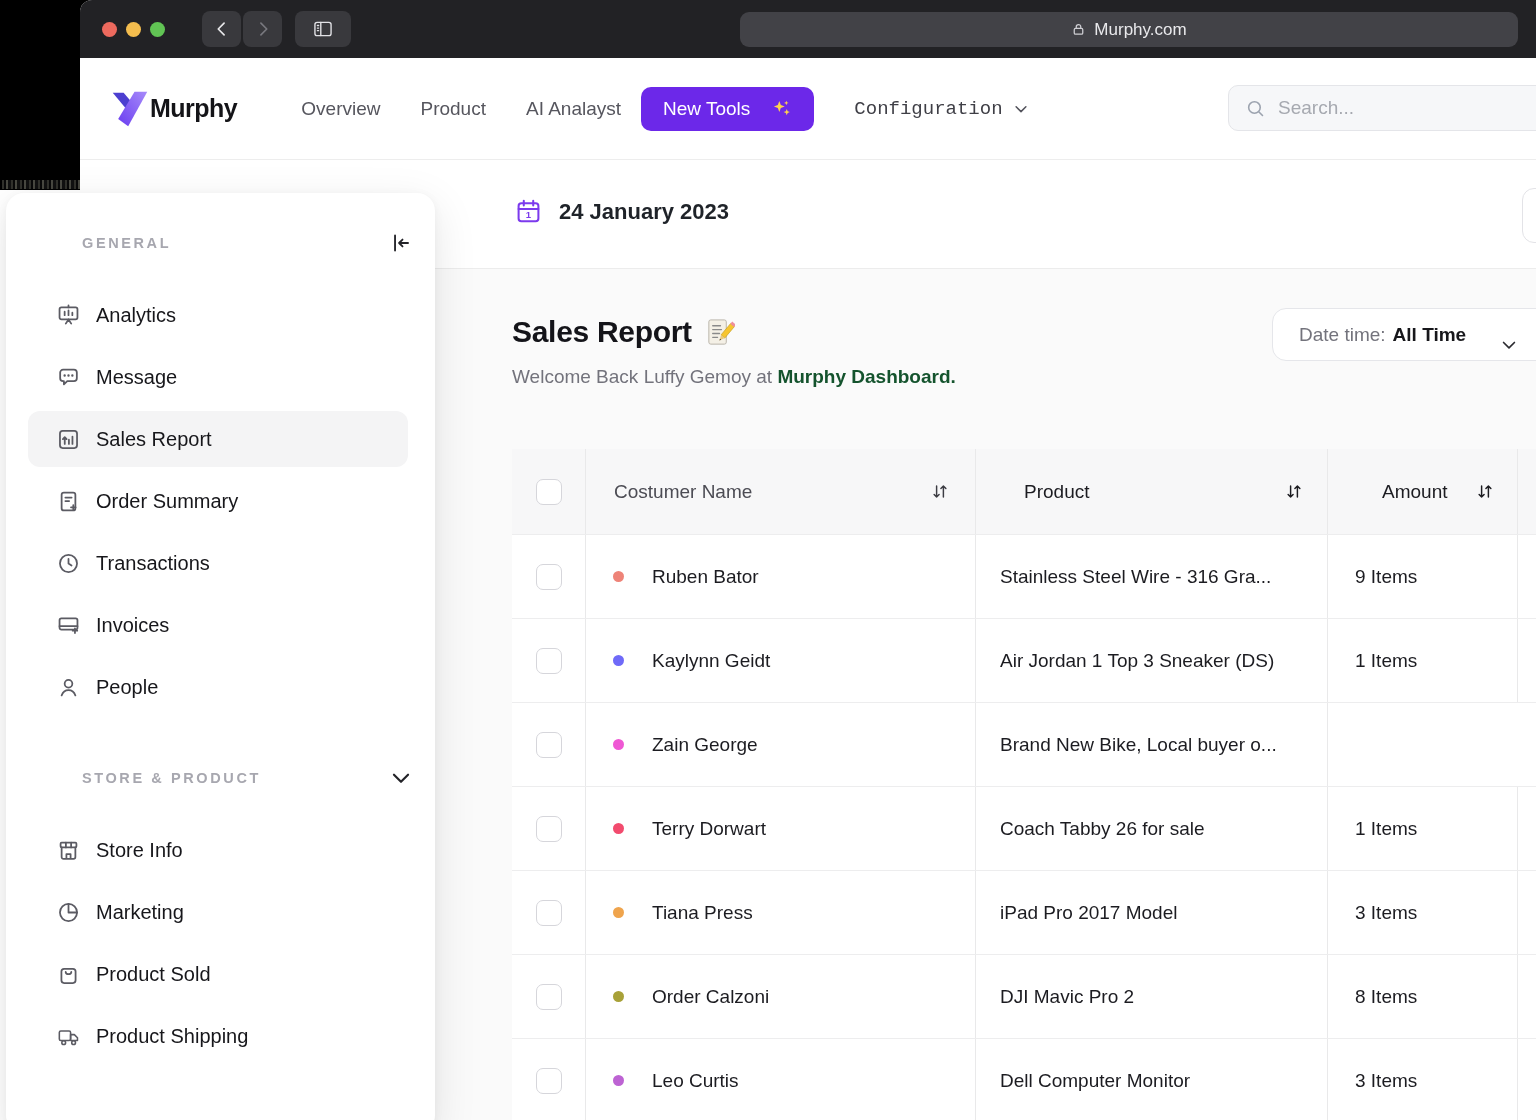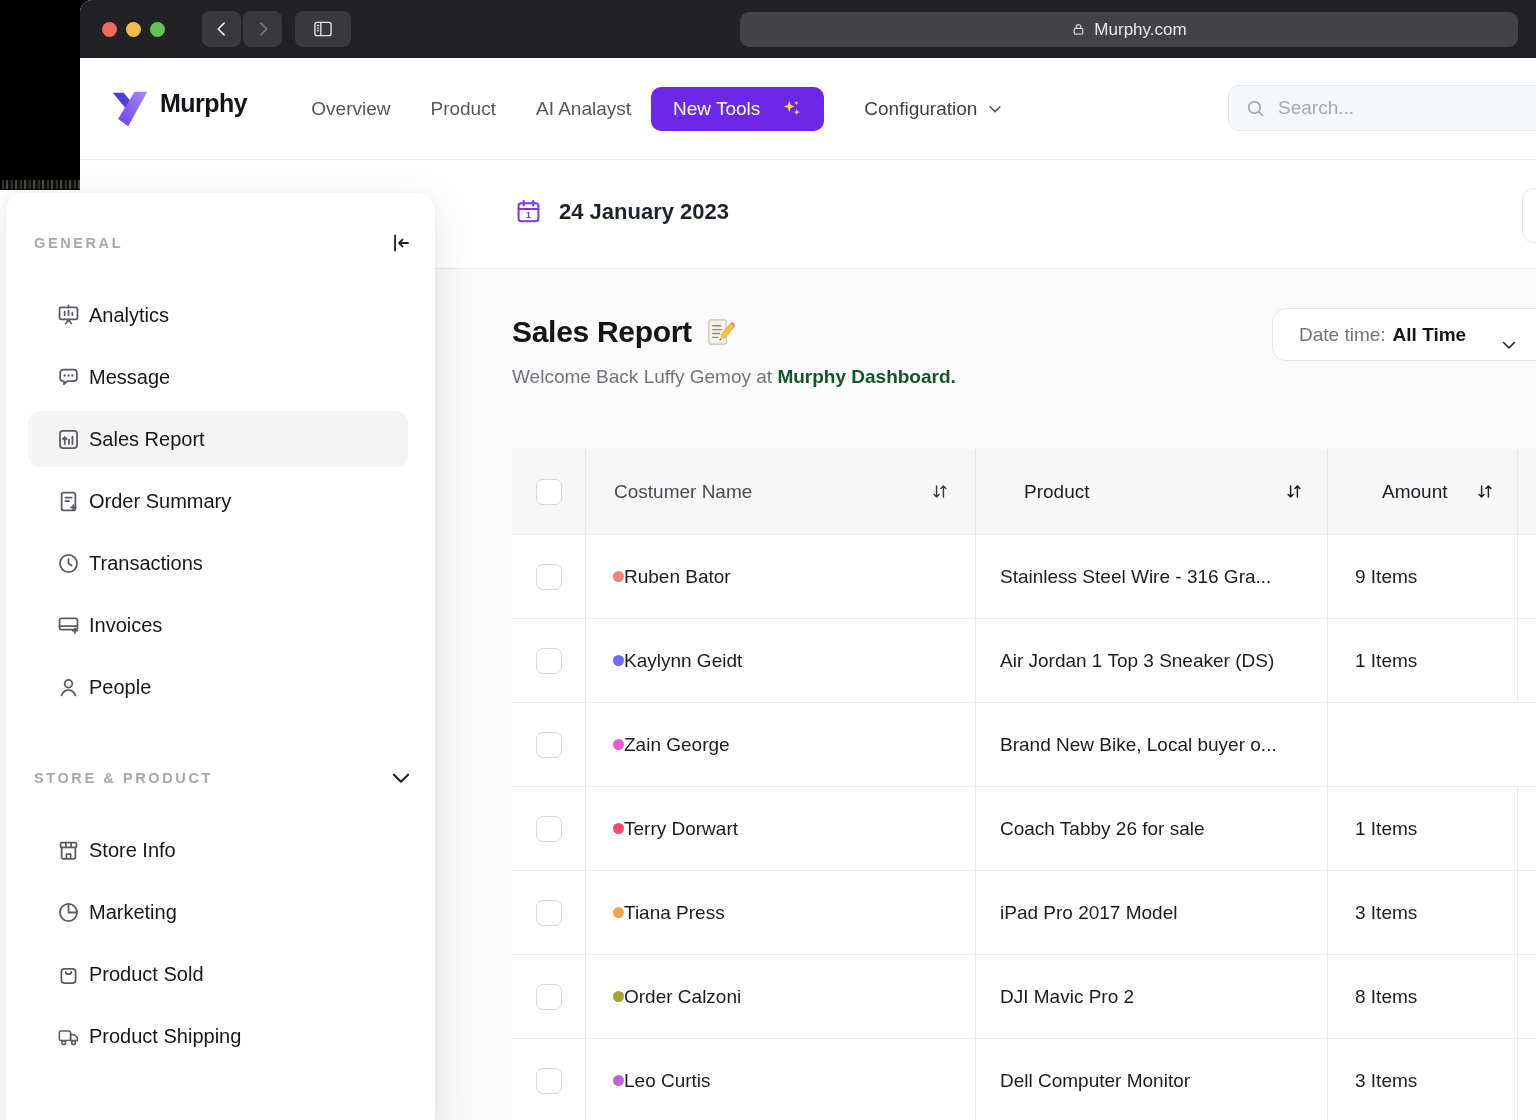--- a/index.html
+++ b/index.html
@@ -20,29 +20,29 @@
   .btn-back{position:absolute;left:122px;top:11px;width:39px;color:#e8e8ea;}
   .btn-fwd{position:absolute;left:163px;top:11px;width:39px;color:#78787e;}
   .btn-toggle{position:absolute;left:215px;top:11px;width:56px;color:#e2e2e6;}
   .btn-toggle svg{width:22px;height:22px;}
   .urlbar{position:absolute;left:660px;top:12px;width:778px;height:35px;border-radius:9px;background:#424247;
           display:flex;align-items:center;justify-content:center;gap:8px;color:#e9e9ec;font-size:17px;}
   .urlbar svg{width:15px;height:15px;color:#cfcfd4;}
   
   .appheader{height:101px;flex:0 0 101px;background:#fff;border-bottom:1px solid #ededed;
              display:flex;align-items:center;position:relative;}
-  .logo{margin-left:30px;display:flex;gap:10px;}
+  .logo{margin-left:30px;display:flex;align-items:center;gap:0;}
   .logo svg{width:40px;height:40px;}
   .brand{font-size:25px;font-weight:800;letter-spacing:-.5px;color:#141418;}
   .navlinks{display:flex;gap:40px;margin-left:64px;}
   .navlink{font-size:19px;color:#56565e;cursor:pointer;}
   .newtools{margin-left:20px;height:44px;padding:0 22px;border:none;border-radius:10px;background:#6c28e9;
             color:#fff;font-size:19px;font-family:inherit;display:flex;align-items:center;gap:21px;cursor:pointer;}
   .newtools svg{width:21px;height:21px;}
-  .config{margin-left:40px;display:flex;align-items:center;gap:9px;font-size:19px;color:#3f3f46;cursor:pointer;}
+  .config{margin-left:40px;display:flex;align-items:center;gap:9px;font-size:19px;color:#3f3f46;cursor:pointer;font-family:Liberation Mono, monospace;}
   .config svg{width:18px;height:18px;color:#52525b;}
   .searchbox{position:absolute;left:1148px;top:27px;width:400px;height:46px;border-radius:10px;
              background:#f6f7f9;border:1px solid #e4e5e9;display:flex;align-items:center;padding-left:16px;gap:10px;box-sizing:border-box;}
   .searchbox svg{width:21px;height:21px;color:#9ca3af;flex:0 0 auto;}
   .searchbox input{border:none;outline:none;background:transparent;font-size:19px;font-family:inherit;color:#3f3f46;width:300px;}
   .searchbox input::placeholder{color:#a6a9b0;}
   
   .datebar{height:108px;flex:0 0 108px;background:#fff;border-bottom:1px solid #ececec;position:relative;}
   .datewrap{position:absolute;left:435px;top:38px;display:flex;align-items:center;gap:17px;}
   .datewrap svg{width:27px;height:27px;color:#7c3aed;}
@@ -70,38 +70,38 @@
   .thead .cell{color:#4c4c54;font-size:19px;font-weight:500;}
   .c-name,.c-prod,.c-amt,.c-extra{border-left:1px solid #e9e9ea;}
   .h-name{padding:0 24px 0 28px;justify-content:space-between;}
   .h-prod{padding:0 22px 0 24px;justify-content:space-between;}
   .h-amt{padding:0 27px 0 27px;justify-content:space-between;}
   .sort{width:22px;height:22px;color:#3c3c43;cursor:pointer;}
   .sort svg{width:22px;height:22px;}
   .c-check{justify-content:center;}
   .cb{width:26px;height:26px;border-radius:7px;border:1.5px solid #d6d6db;background:#fff;box-sizing:border-box;cursor:pointer;}
   .dot{width:11px;height:11px;border-radius:50%;margin-left:27px;flex:0 0 auto;}
-  .nm{margin-left:0;font-size:19px;font-weight:500;color:#1c1c21;}
+  .nm{margin-left:28px;font-size:19px;font-weight:500;color:#1c1c21;}
   .c-prod span{padding-left:24px;font-size:19px;color:#1c1c21;}
   .c-amt span{padding-left:27px;font-size:19px;color:#1c1c21;}
   
   .sidebar{position:absolute;left:6px;top:193px;width:429px;height:940px;background:#fff;z-index:2;
            border-radius:18px;box-shadow:0 12px 44px rgba(0,0,0,.10),0 2px 10px rgba(0,0,0,.05);
            padding-top:37px;box-sizing:border-box;}
   .section+.section{margin-top:50px;}
   .sec-head{margin:0 21px 0 22px;height:26px;display:flex;align-items:center;justify-content:space-between;padding:0 0 0 6px;}
-  .sec-title{font-size:14.5px;font-weight:700;letter-spacing:2.6px;color:#a7a7af;}
+  .sec-title{font-size:14.5px;font-weight:700;letter-spacing:2.6px;color:#a7a7af;margin-left:48px;}
   .sec-icon{width:26px;height:26px;color:#232328;cursor:pointer;}
   .sec-icon svg{width:26px;height:26px;}
   .sec-list{margin-top:31px;}
   .side-item{margin:0 0 6px 22px;width:380px;height:56px;border-radius:12px;display:flex;align-items:center;cursor:pointer;}
   .side-item.active{background:#f4f4f5;}
   .s-icon{margin-left:28px;width:25px;height:25px;color:#5b5b63;flex:0 0 auto;}
   .s-icon svg{width:25px;height:25px;}
-  .s-label{margin-left:8px;font-size:20px;font-weight:500;color:#17171b;}
+  .s-label{margin-left:15px;font-size:20px;font-weight:500;color:#17171b;}
   svg{display:block;}
 </style>
 </head>
 <body>
 
 <div class="stage">
 
   <div class="backdrop">
     <div class="noise"></div>
   </div>

